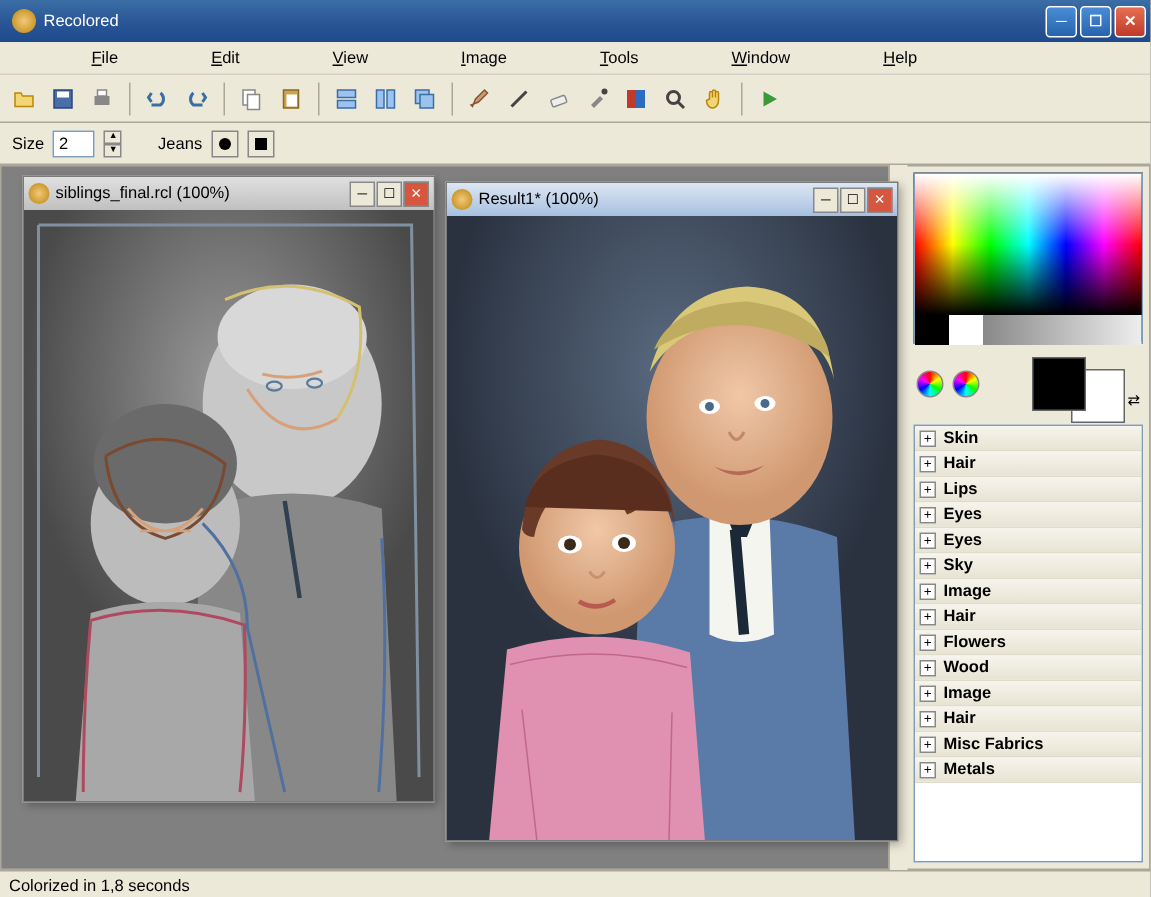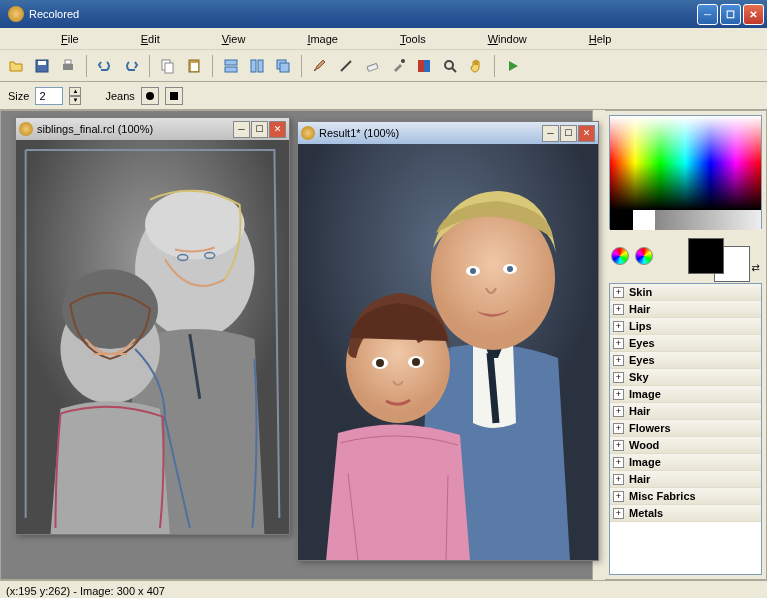--- a/index.html
+++ b/index.html
@@ -373,14 +373,14 @@
         </div>
         <div class="cat-item">
           <div class="exp">+</div>
           <span class="cat-label">Metals</span>
         </div>
       </div>
   </div>
 </div>
 
 <div class="statusbar">
-  <div>(x:195 y:262) - Image: 300 x 407</div>
+  <div class="status-left">Colorized in 1,8 seconds</div>
 </div>
 
 </body></html>

